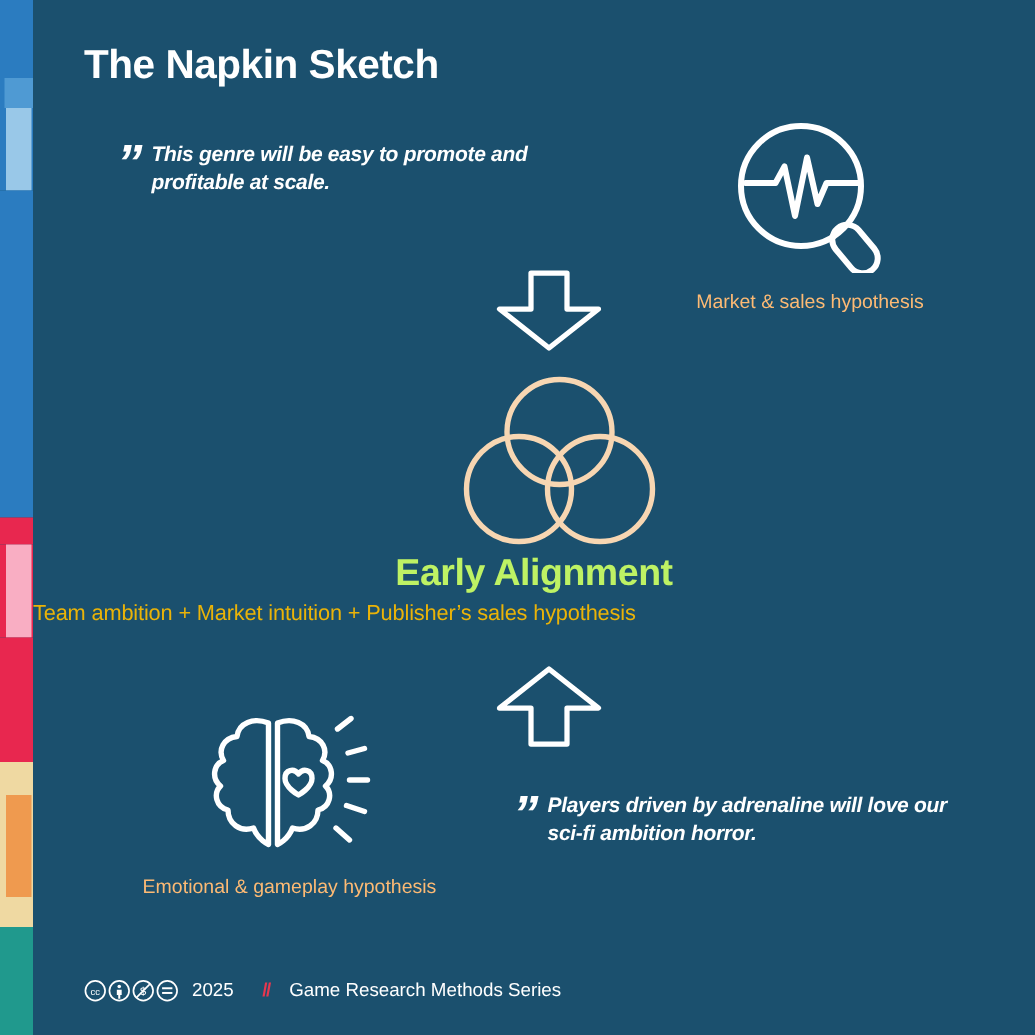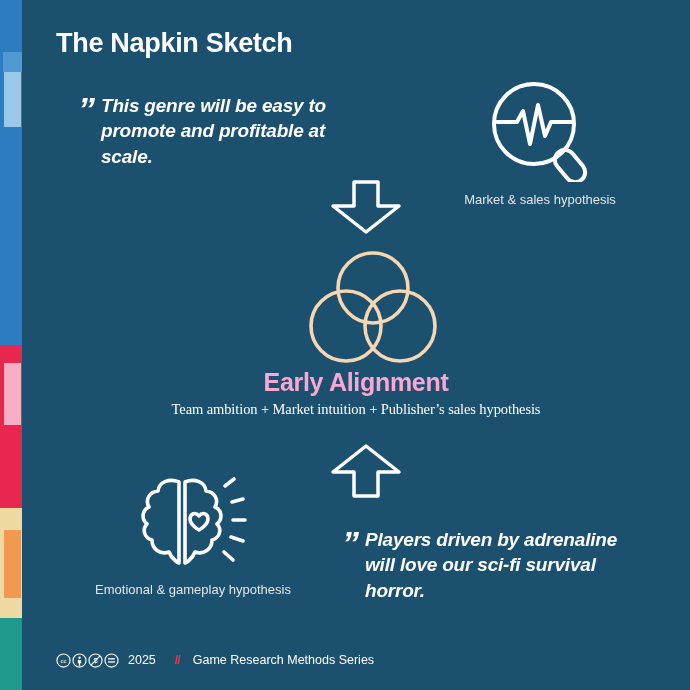--- a/index.html
+++ b/index.html
@@ -39,52 +39,51 @@
 
   
   .quote-block { position:absolute; display:flex; gap:8px; }
   .quote-mark {
     font-family:"Liberation Sans", sans-serif;
     font-size:34px; font-weight:bold; font-style:italic;
     color:#ffffff; line-height:0.85; letter-spacing:-2px;
     flex:0 0 auto; padding-top:2px;
   }
   .quote-text {
-    font-size:19px; font-style:italic; font-weight:bold;
+    font-size:14px; font-style:italic; font-weight:bold;
     color:#ffffff; line-height:1.33; letter-spacing:-0.2px;
   }
   #quote-top    { left:56px;  top:93px;  width:280px; }
   #quote-bottom { left:320px; top:527px; width:300px; }
 
   
   .icon-block { position:absolute; text-align:center; }
   .icon-caption {
-    font-size:13px; color:#e5e5e5; font-weight:normal;
+    font-size:13px; color:#fdba74; font-weight:normal;
     margin-top:6px; white-space:nowrap;
   }
   #magnifier-block { left:404px; top:78px; width:228px; }
   #brain-block     { left:36px;  top:472px; width:270px;text-align:center; }
 
   
   .arrow { position:absolute; }
   #arrow-down { left:302px; top:179px; }
   #arrow-up   { left:302px; top:443px; }
 
   
   #venn-icon { position:absolute; left:282px; top:248px; }
   #alignment-title {
     position:absolute; left:0; right:0; top:368px;
     text-align:center; font-size:25px; font-weight:bold;
-    color:#f9a8d4; letter-spacing:-0.3px;
+    color:#bef264; letter-spacing:-0.3px;
   }
   #alignment-subtitle {
     position:absolute; left:0; right:0; top:401px;
-    text-align:center; font-size:14.5px; color:#ffffff;
+    text-align:left; font-size:14.5px; color:#eab308;
     letter-spacing:-0.1px;
-    font-family:Liberation Serif, serif;
   }
 
   
   #footer { position:absolute; left:34px; top:653px;
             display:flex; gap:9px; }
   #cc-icons { display:flex; gap:1px; align-items:center; }
   #footer-year { font-size:12.5px; color:#ffffff; }
   #footer-slashes { font-size:12.5px; color:#e8374f; font-weight:bold;
                     margin-left:10px; letter-spacing:-1px; }
   #footer-series { font-size:12.5px; color:#ffffff; margin-left:4px; }
@@ -182,21 +181,21 @@
         <path d="M100 48 L112 48"></path>
         <path d="M98 65 L110 69"></path>
         <path d="M91 80 L100 88"></path>
       </svg>
     </span>
     <div class="icon-caption">Emotional &amp; gameplay hypothesis</div>
   </div>
 
   <div id="quote-bottom" class="quote-block">
     <span class="quote-mark">”</span>
-    <span class="quote-text">Players driven by adrenaline will love our sci-fi survival horror.</span>
+    <span class="quote-text">Players driven by adrenaline will love our sci-fi ambition horror.</span>
   </div>
 
   <div id="footer">
     <span id="cc-icons">
       <svg width="15" height="15" viewBox="0 0 24 24">
         <circle cx="12" cy="12" r="10.5" fill="none" stroke="#ffffff" stroke-width="1.8"></circle>
         <text x="12" y="16" font-size="10" font-family="Liberation Sans, sans-serif" text-anchor="middle" fill="#ffffff">cc</text>
       </svg>
       <svg width="15" height="15" viewBox="0 0 24 24">
         <circle cx="12" cy="12" r="10.5" fill="none" stroke="#ffffff" stroke-width="1.8"></circle>

